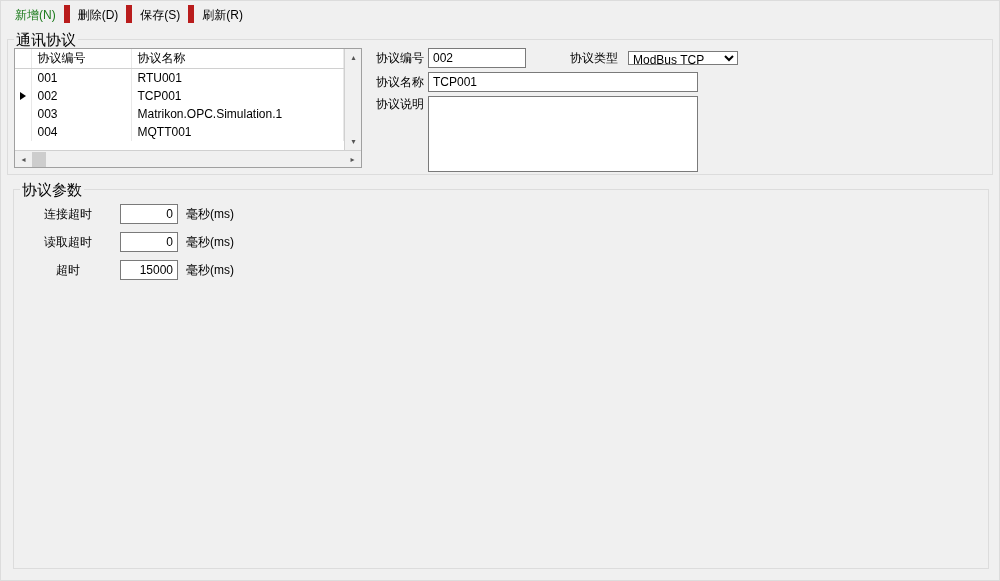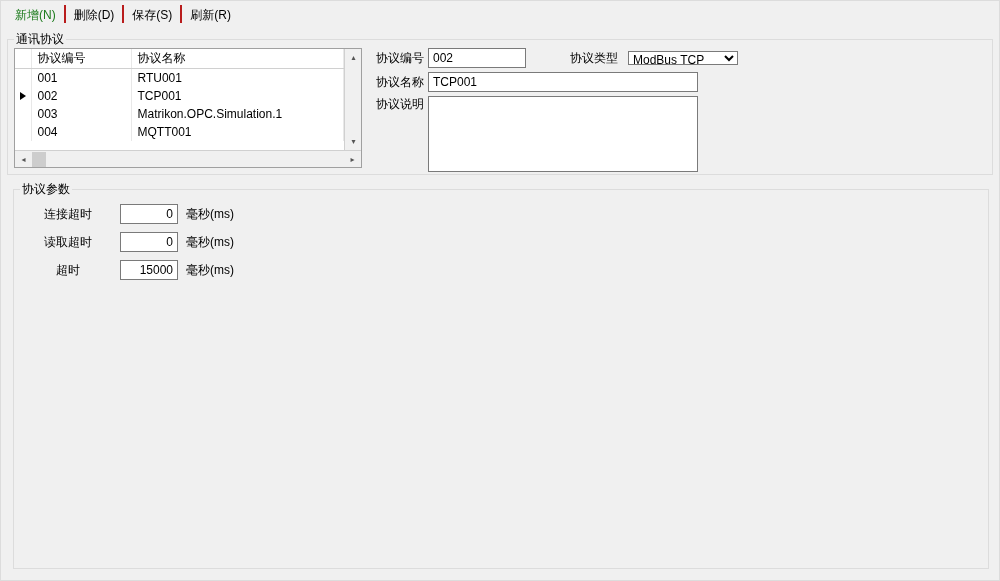--- a/index.html
+++ b/index.html
@@ -23,39 +23,39 @@
     display: flex;
     align-items: center;
     height: 24px;
     padding: 2px 6px 0 6px;
     gap: 0;
   }
   .toolbar .btn {
     padding: 2px 8px;
     color: #000;
     cursor: default;
-    border-right: 2px solid #b91c1c;
+    border-right: 6px solid #b91c1c;
     line-height: 16px;
     height: 18px;
   }
   .toolbar .btn:last-child { border-right: none; }
   .toolbar .btn.primary { color: #1a7a1a; font-weight: 500; }
 
   
   .groupbox {
     position: absolute;
     border: 1px solid #dcdcdc;
     background: #f0f0f0;
   }
   .groupbox > .legend {
     position: absolute;
     top: -9px; left: 6px;
     background: #f0f0f0;
     padding: 0 2px;
-    font-size: 12px;
+    font-size: 15px;
   }
   .gb-protocols {
     left: 6px; top: 38px;
     width: 986px; height: 136px;
   }
   .gb-params {
     left: 12px; top: 188px;
     width: 976px; height: 380px;
   }
 

